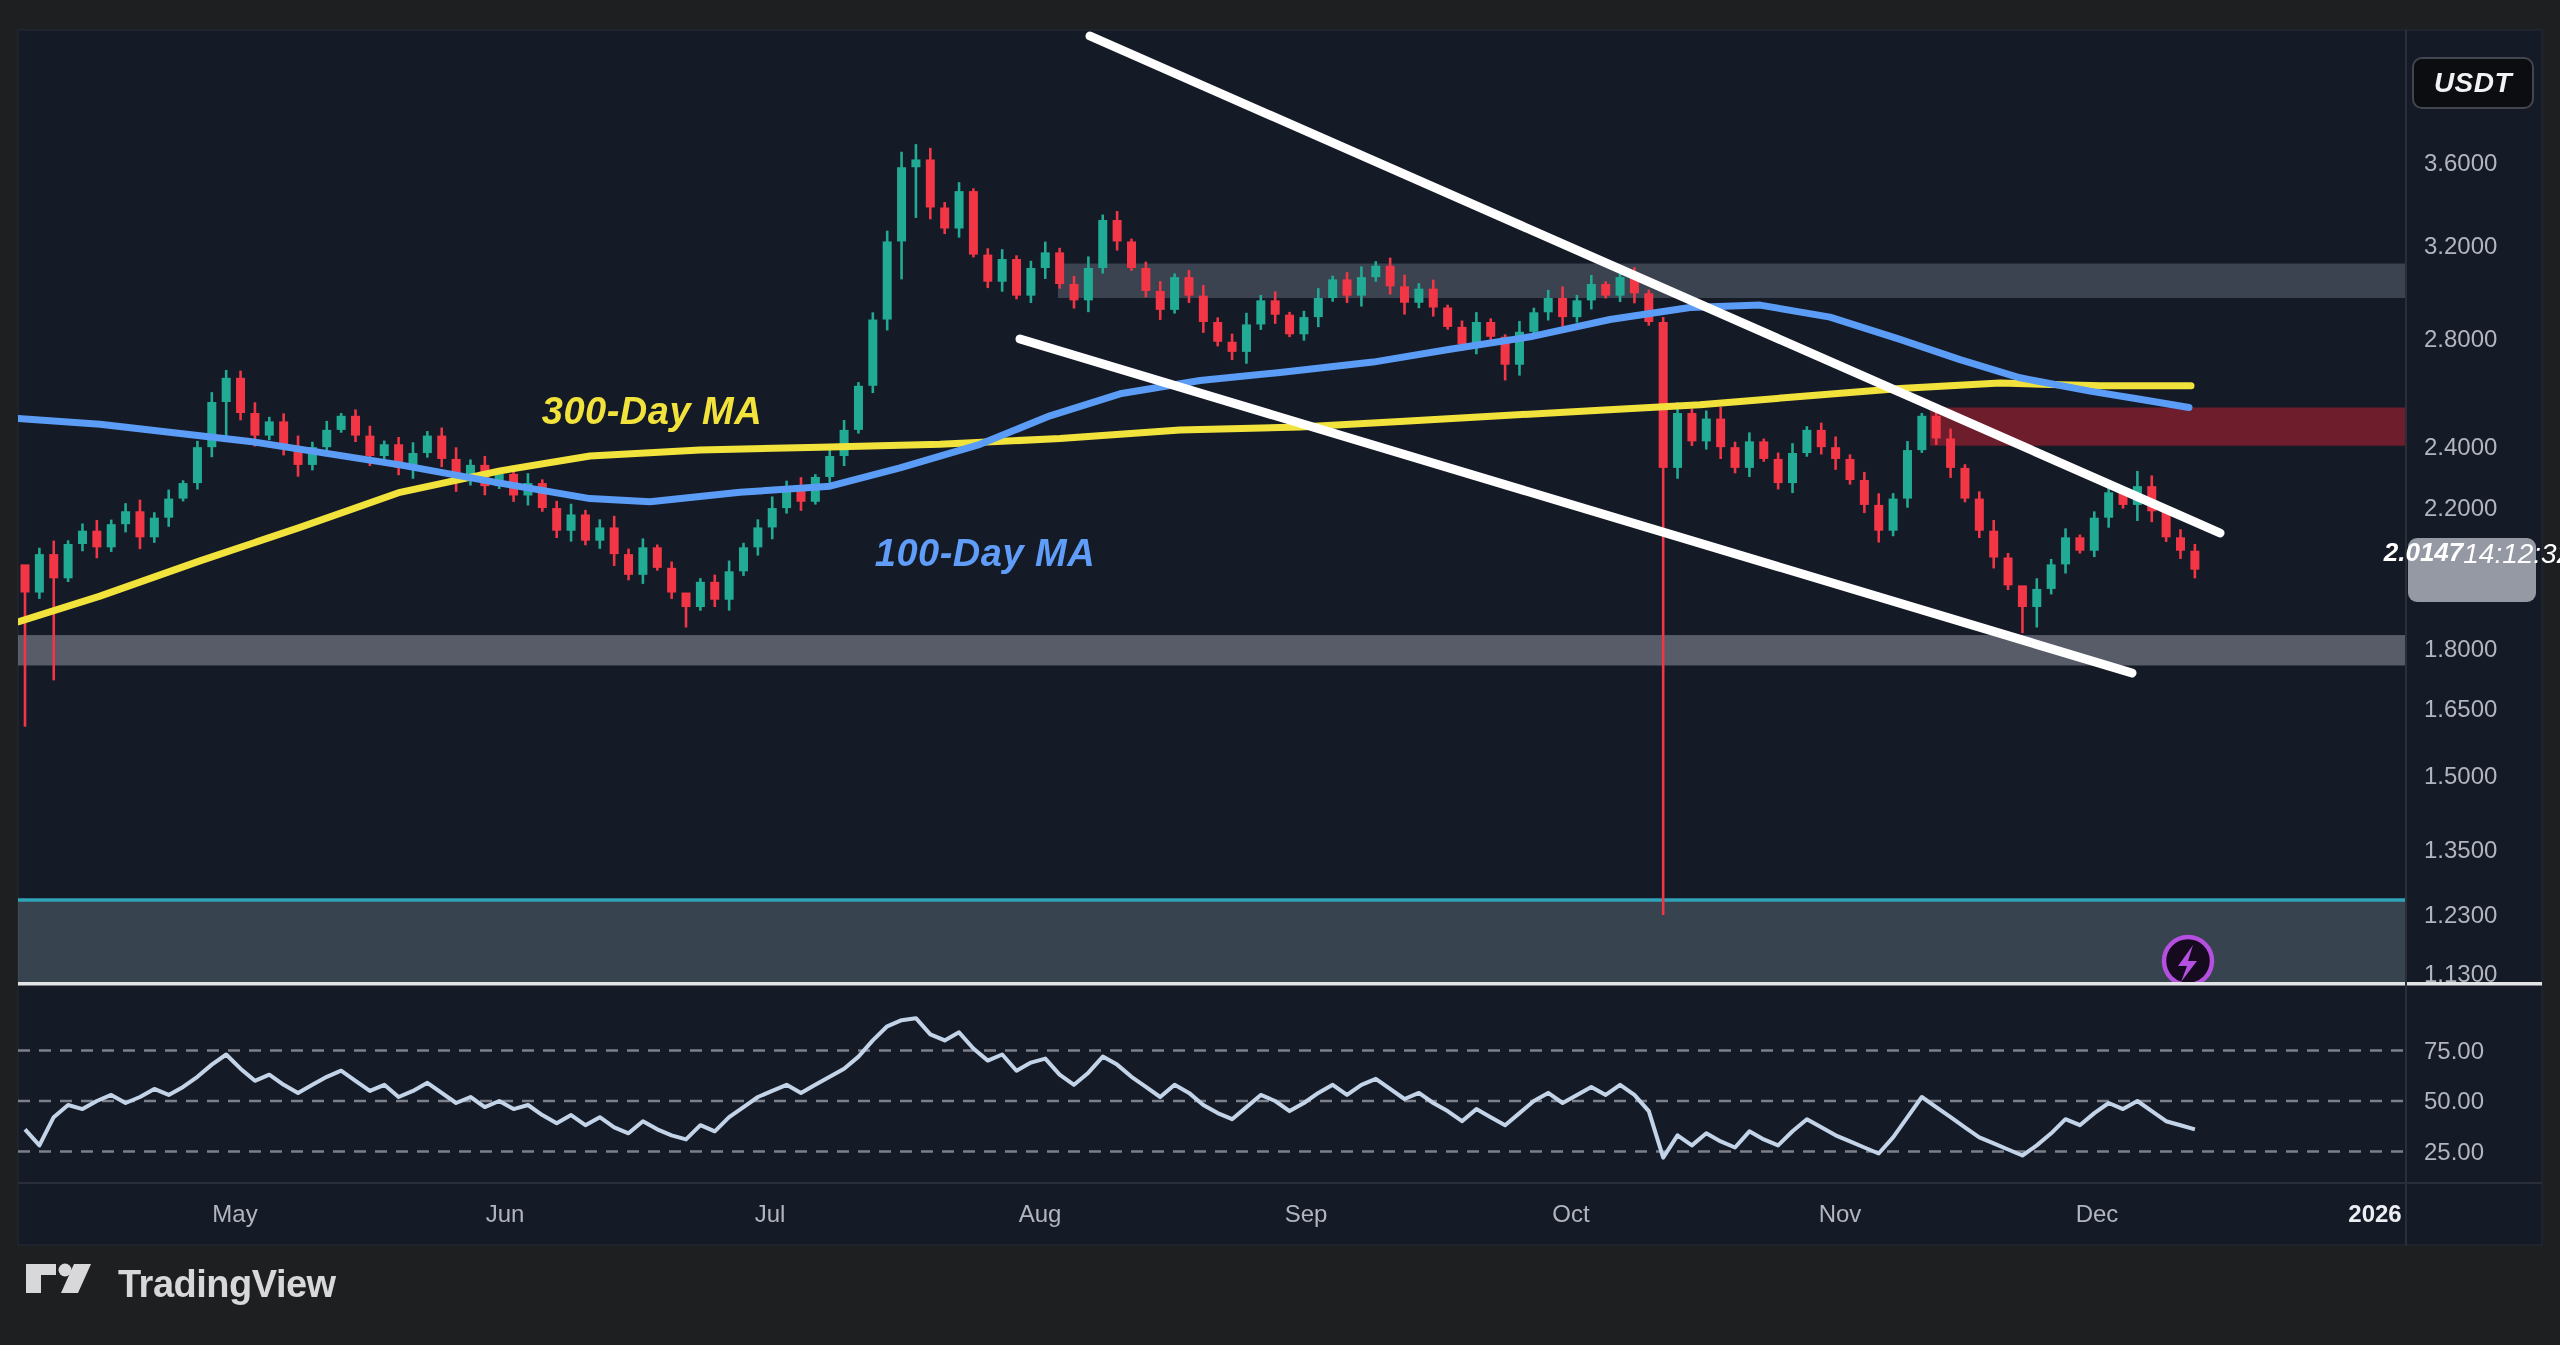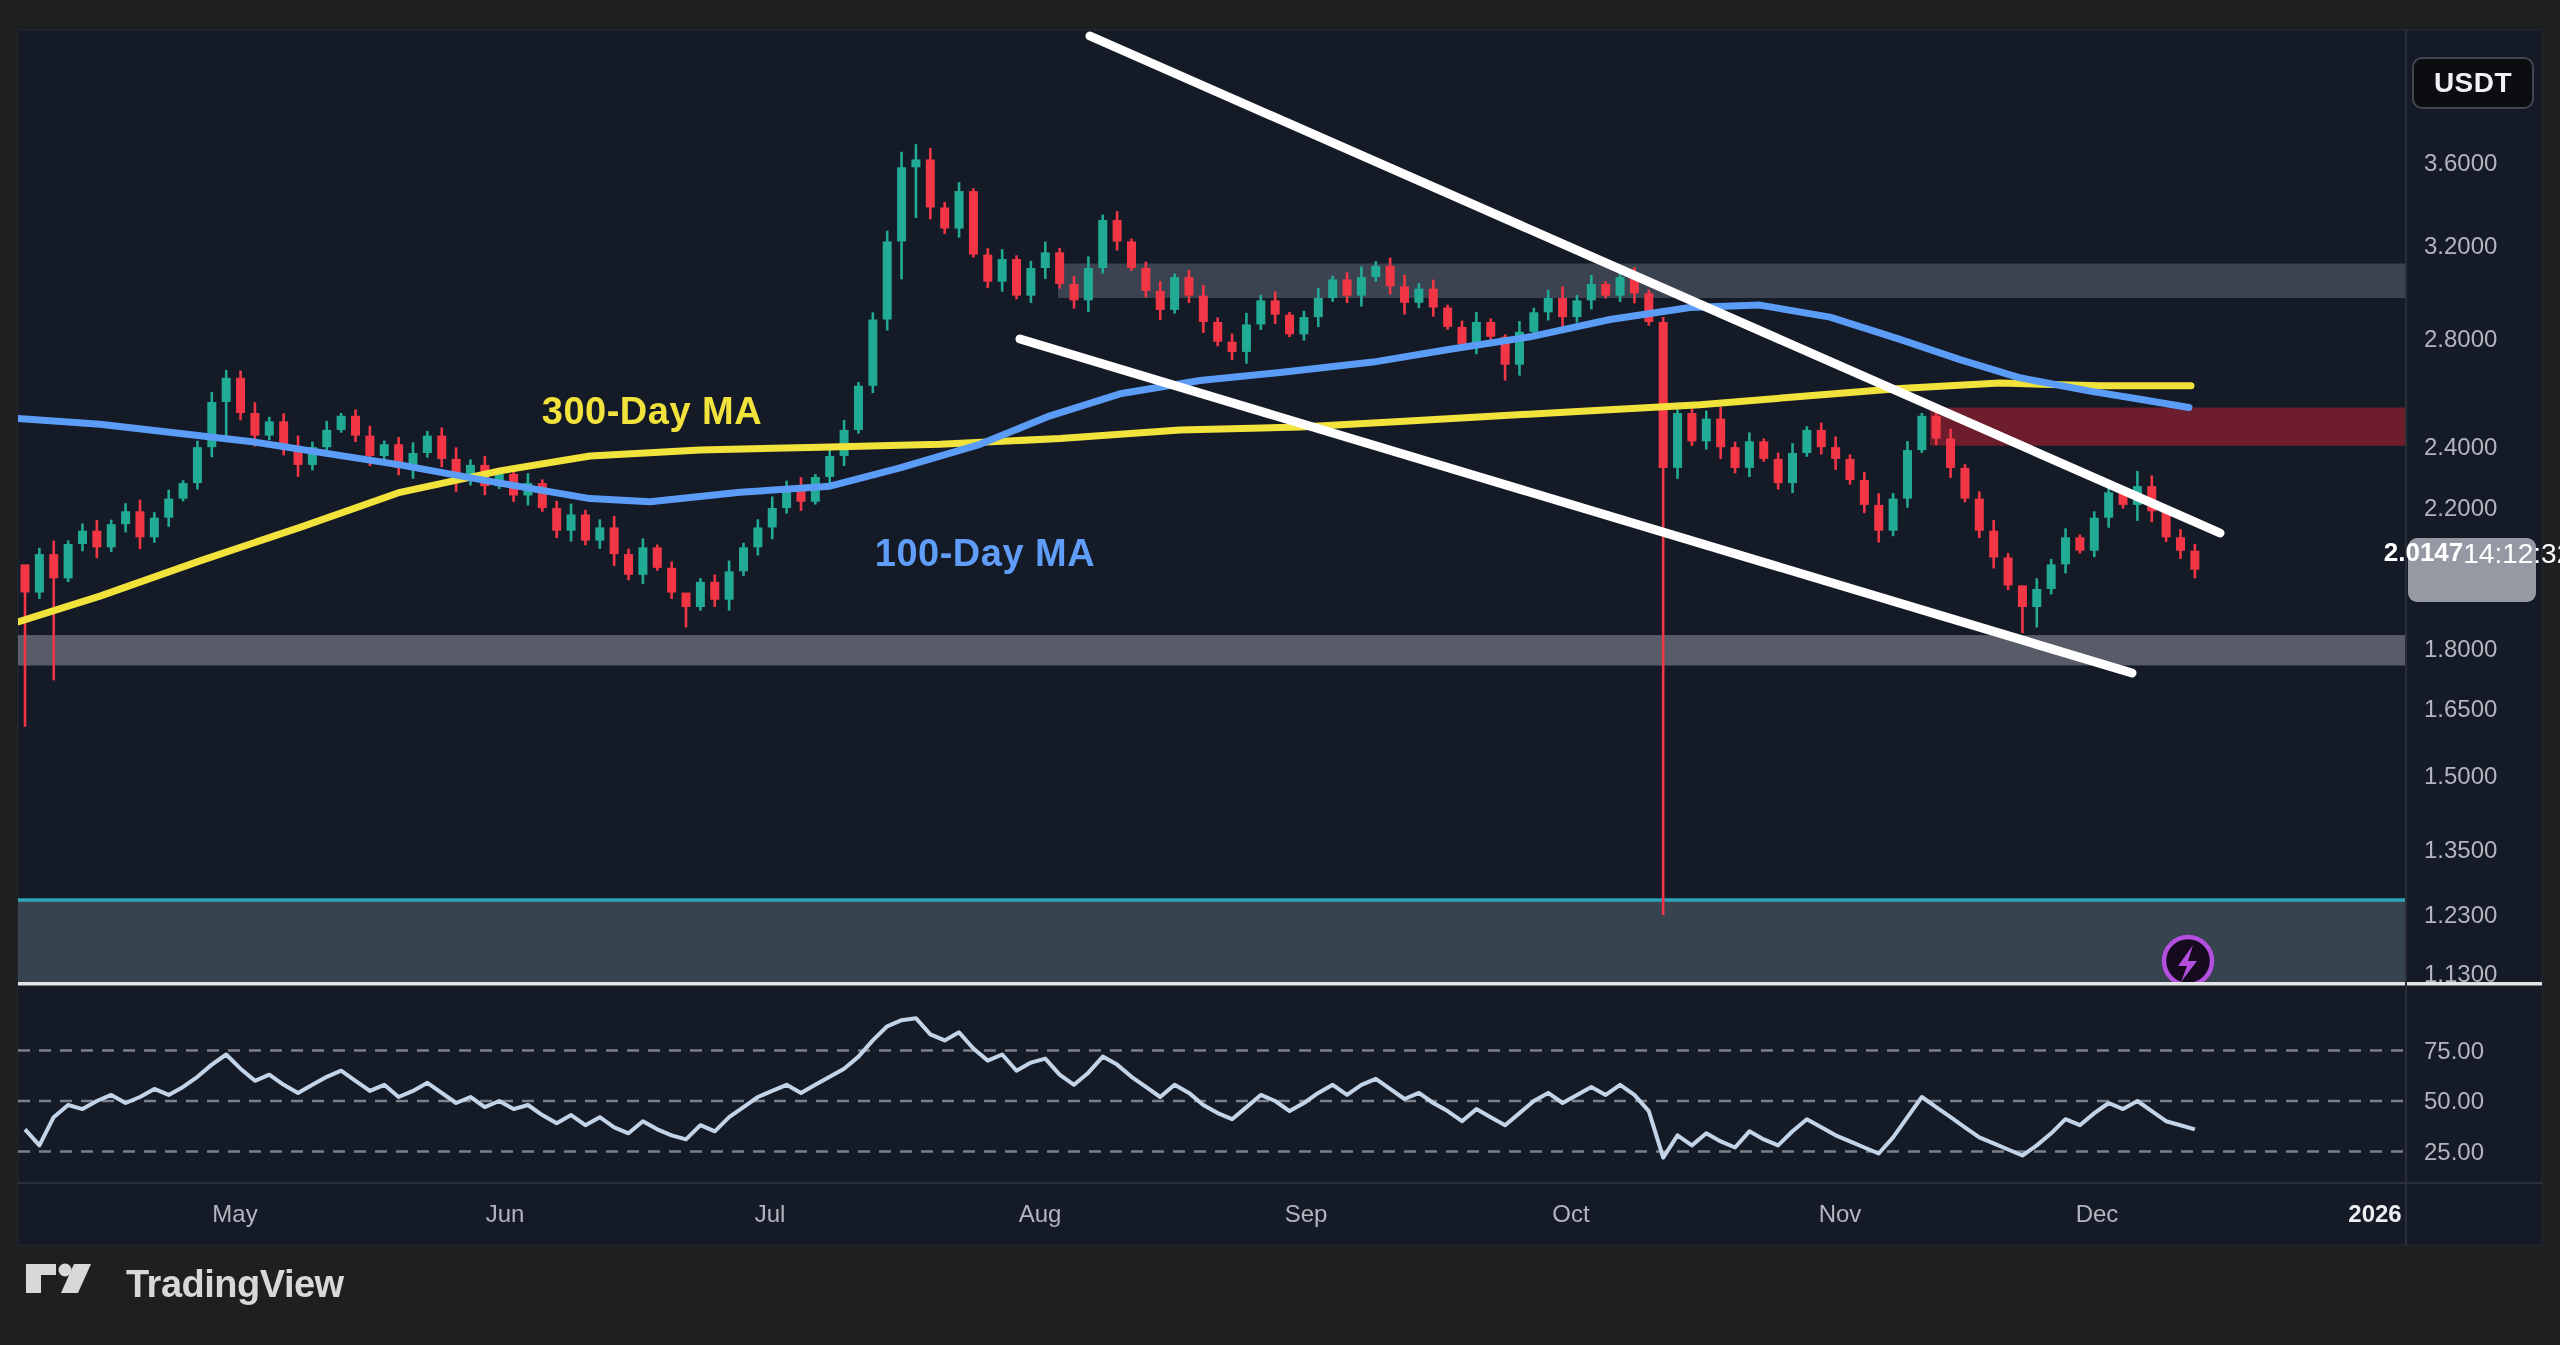--- a/index.html
+++ b/index.html
@@ -1,33 +1,33 @@
 <!DOCTYPE html>
 <html><head>
 <meta charset="utf-8">
 <style>
   html,body{margin:0;padding:0;background:#1e1f21;}
   #stage{position:relative;width:2560px;height:1345px;background:#1e1f21;overflow:hidden;
          font-family:"Liberation Sans","DejaVu Sans",sans-serif;}
   #topbar{position:absolute;left:0;top:0;width:2560px;height:30px;display:flex;align-items:center;}
   #topbar span{padding-left:16px;font-size:23px;color:#d3d5d9;letter-spacing:.2px;}
   #chart-svg{position:absolute;left:0;top:0;width:2560px;height:1345px;display:block;}
-  .overlay{position:absolute;pointer-events:none;}
+  .overlay{position:absolute;pointer-events:none;font-style:italic;}
   #usdt-badge{position:absolute;left:2412px;top:57px;width:118px;height:48px;background:#0c0d10;
     border:2px solid #43464e;border-radius:10px;display:flex;align-items:center;justify-content:center;
     color:#f2f2f4;font-size:28px;font-weight:700;letter-spacing:.5px;}
   .ma-label{position:absolute;transform:translateX(-50%);font-weight:700;font-size:38px;letter-spacing:.5px;}
   #ma200-label{left:652px;top:390px;color:#f2e33c;}
   #ma100-label{left:985px;top:532px;color:#5f9df8;}
   #price-pill{position:absolute;left:2408px;top:538px;width:128px;height:64px;background:#9599a4;
     border-radius:9px;color:#ffffff;display:flex;flex-direction:row;justify-content:center;
     padding-left:12px;box-sizing:border-box;line-height:1.15;}
   #price-pill .p{font-size:26px;font-weight:600;}
   #price-pill .c{font-size:28px;font-weight:400;}
-  #footer{position:absolute;left:24px;top:1262px;display:flex;align-items:center;gap:22px;}
+  #footer{position:absolute;left:24px;top:1262px;display:flex;align-items:center;gap:14px;}
   #footer svg{display:block;}
   #brand-text{color:#d8d8da;font-size:38px;font-weight:700;letter-spacing:-0.5px;}
 </style>
 </head>
 <body>
 
 <div id="stage">
 
   <svg id="chart-svg" viewBox="0 0 2560 1345">
       <defs>

